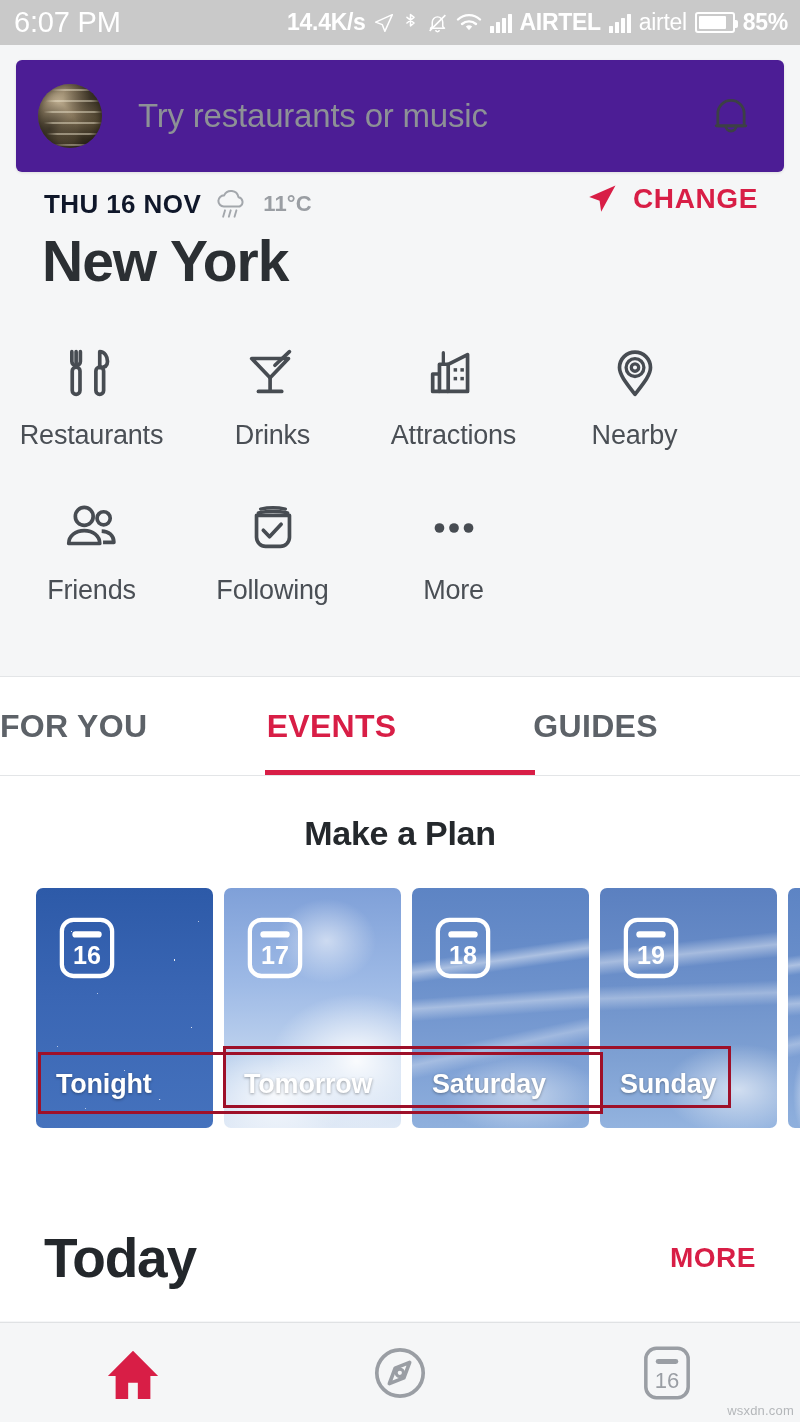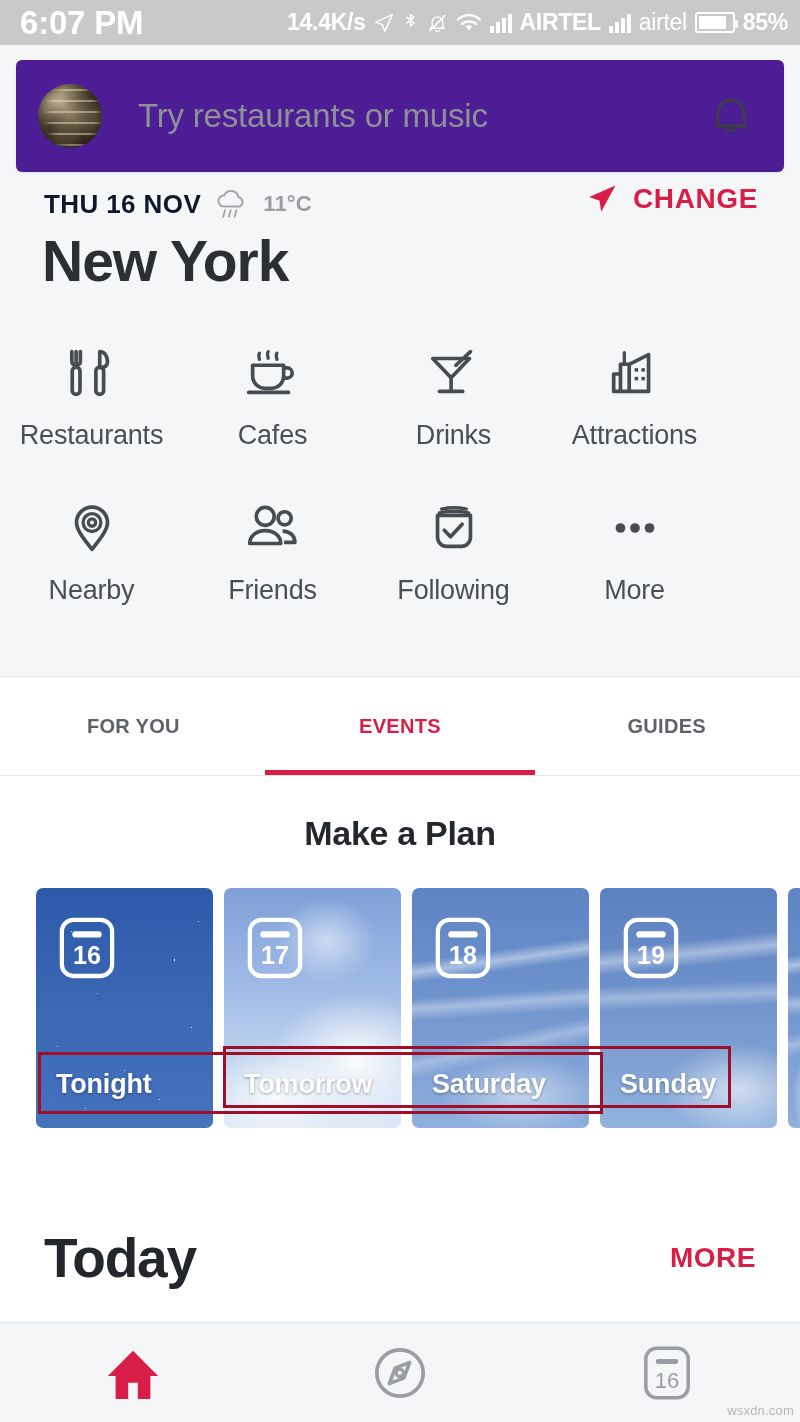--- a/index.html
+++ b/index.html
@@ -17,22 +17,22 @@
 
   
   .statusbar {
     position:absolute; top:0; left:0;
     width:800px; height:45px;
     background:#c9c9c9;
     display:flex; align-items:center;
     color:#ffffff;
   }
   .sb-time {
-    font-size:33px; font-weight:bold;
-    margin-left:20px; letter-spacing:-0.2px;
+    font-size:29px; font-weight:normal;
+    margin-left:14px; letter-spacing:-0.2px;
     color:#ffffff;
   }
   .sb-right {
     margin-left:auto; margin-right:12px;
     display:flex; align-items:center; gap:8px;
   }
   .sb-text { font-size:23px; font-weight:bold; color:#ffffff; letter-spacing:-0.3px;}
   .sb-text.thin { font-weight:normal; }
   .sb-ico { display:flex; align-items:center; }
   .sb-ico svg { display:block; }
@@ -154,22 +154,22 @@
   
   .tabsband {
     position:absolute; top:676px; left:0;
     width:800px; height:100px;
     background:#ffffff;
     border-top:1px solid #e3e5e7;
     border-bottom:1px solid #e3e5e7;
     display:flex;
   }
   .tab {
-    flex:1 1 0; display:flex; align-items:center; justify-content:center;
-    font-size:20px; font-weight:bold; letter-spacing:0.3px;
+    flex:1 1 0; display:flex; align-items:center; justify-content:flex-start;
+    font-size:32px; font-weight:bold; letter-spacing:0.3px;
     color:#5d6268; cursor:pointer; position:relative;
   }
   .tab.active { color:#d81e46; }
   .tab.active::after {
     content:""; position:absolute; bottom:0; left:50%;
     transform:translateX(-50%);
     width:270px; height:5px; background:#d81e46;
   }
 
   
@@ -392,31 +392,20 @@
           <path d="M10 5v5a2.2 2.2 0 0 1-2.2 2.2h0A2.2 2.2 0 0 1 5.6 10V5" fill="none" stroke="#474c52" stroke-width="1.9" stroke-linecap="round"></path>
           <line x1="7.8" y1="5" x2="7.8" y2="12" stroke="#474c52" stroke-width="1.9" stroke-linecap="round"></line>
           <rect x="5.8" y="13" width="4" height="14" rx="2" fill="none" stroke="#474c52" stroke-width="1.9"></rect>
           <path d="M20 5c2.6 0 4 2.6 4 5s-1.6 3.2-4 3.2z" fill="none" stroke="#474c52" stroke-width="1.9" stroke-linejoin="round"></path>
           <rect x="18" y="13" width="4" height="14" rx="2" fill="none" stroke="#474c52" stroke-width="1.9"></rect>
         </svg>
       </span>
       <span class="lb">Restaurants</span>
     </div>
 
-    <div class="cat">
-      <span class="ic">
-        <svg width="62" height="62" viewBox="0 0 32 32">
-          <path d="M9 5.8c-.8 1.2 0 2.2 0 3.2M13.5 5c-.9 1.3 0 2.4 0 3.4M18 5.8c-.8 1.2 0 2.2 0 3.2" fill="none" stroke="#474c52" stroke-width="1.7" stroke-linecap="round"></path>
-          <path d="M5.5 12h16v5.6a6.3 6.3 0 0 1-6.3 6.3h-3.4A6.3 6.3 0 0 1 5.5 17.6z" fill="none" stroke="#474c52" stroke-width="1.9" stroke-linejoin="round"></path>
-          <path d="M21.5 13.4h1.8a2.6 2.6 0 0 1 0 5.2h-1.8" fill="none" stroke="#474c52" stroke-width="1.9"></path>
-          <line x1="3.5" y1="26" x2="24" y2="26" stroke="#474c52" stroke-width="1.9" stroke-linecap="round"></line>
-        </svg>
-      </span>
-      <span class="lb">Cafes</span>
-    </div>
 
     <div class="cat">
       <span class="ic">
         <svg width="62" height="62" viewBox="0 0 32 32">
           <path d="M5 8.5h19L14.5 18.5z" fill="none" stroke="#474c52" stroke-width="1.9" stroke-linejoin="round"></path>
           <line x1="14.5" y1="18.5" x2="14.5" y2="25" stroke="#474c52" stroke-width="1.9" stroke-linecap="round"></line>
           <line x1="8.5" y1="25.5" x2="20.5" y2="25.5" stroke="#474c52" stroke-width="1.9" stroke-linecap="round"></line>
           <line x1="24.5" y1="5" x2="17" y2="12" stroke="#474c52" stroke-width="1.9" stroke-linecap="round"></line>
         </svg>
       </span>

